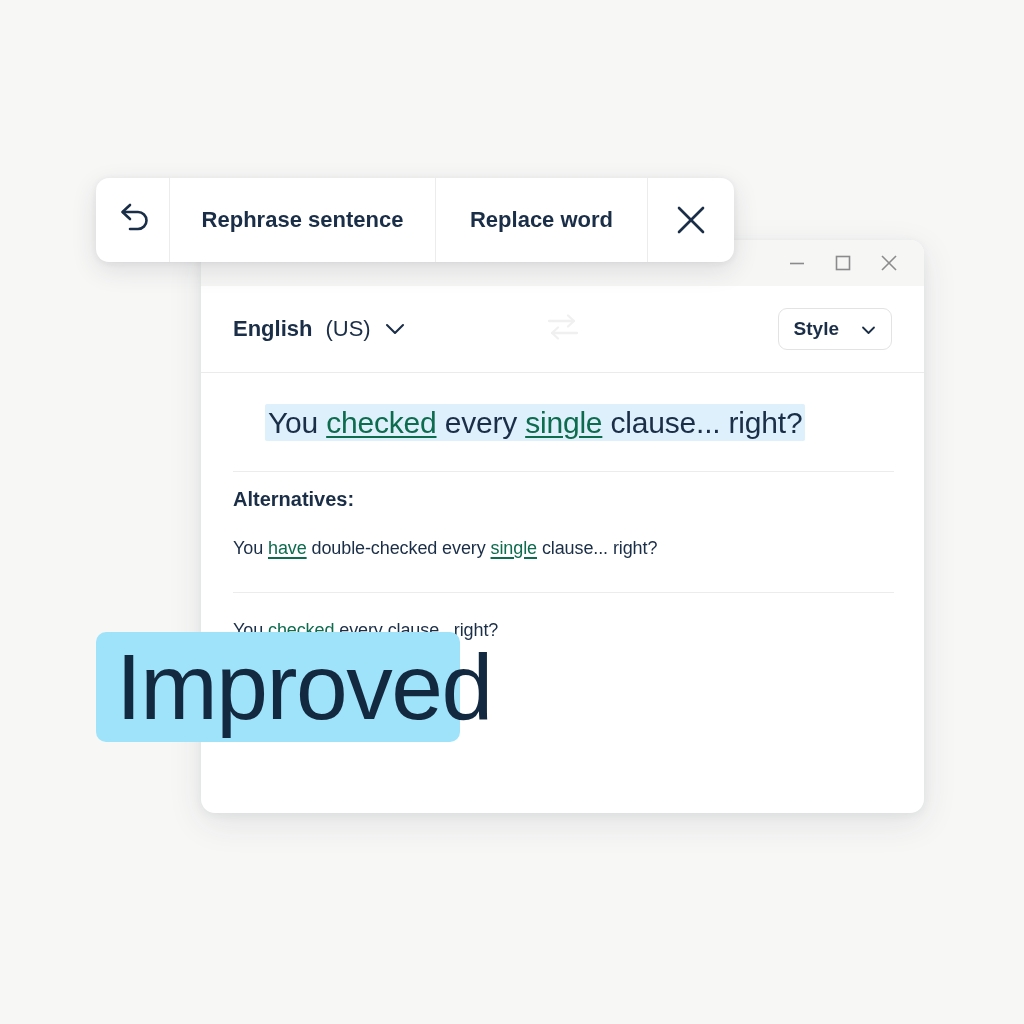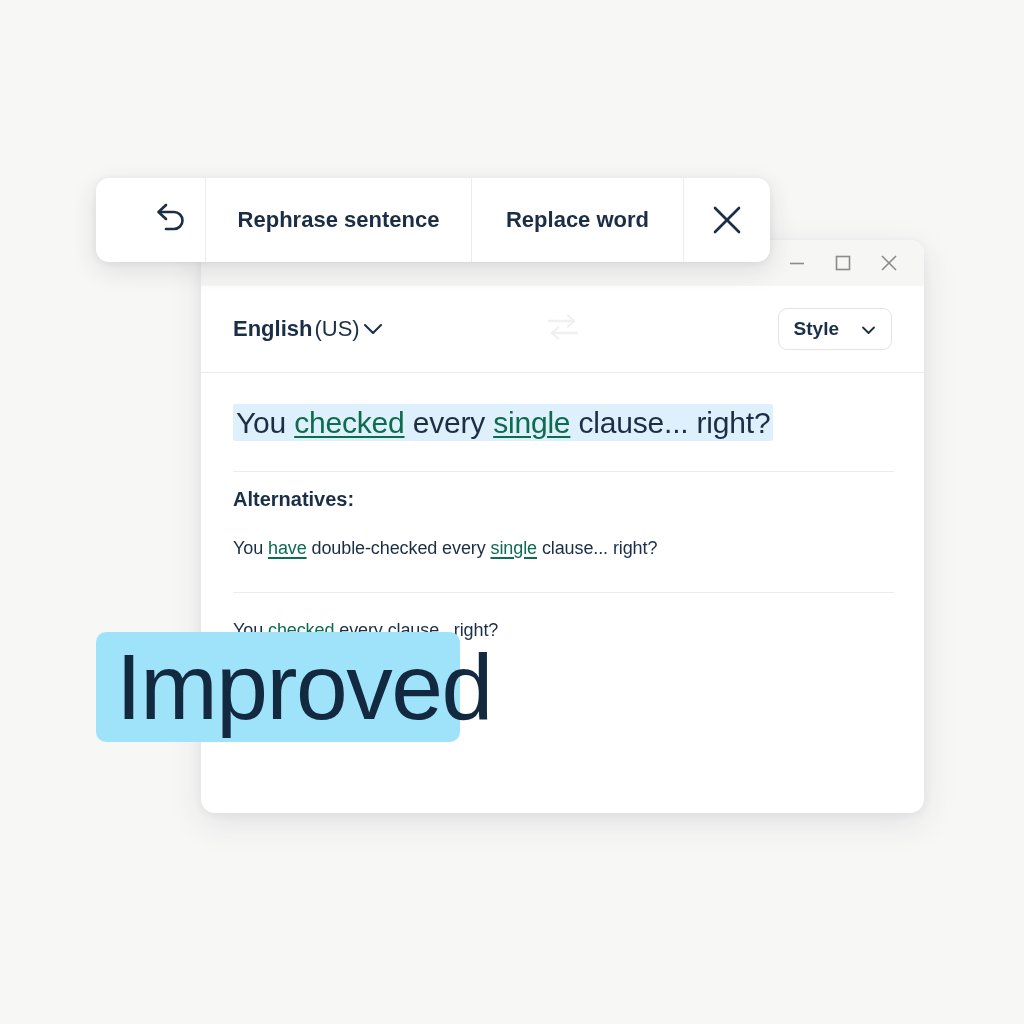--- a/index.html
+++ b/index.html
@@ -70,21 +70,21 @@
     height: 87px;
     box-sizing: border-box;
     border-bottom: 1px solid #ebebeb;
     display: flex;
     align-items: center;
     padding: 0 32px;
   }
   .lang-select {
     display: flex;
     align-items: center;
-    gap: 2px;
+    gap: 13px;
     color: #1b2e47;
     font-size: 22px;
     cursor: pointer;
     white-space: nowrap;
   }
   .lang-strong { font-weight: 700; }
   .lang-region { font-weight: 400; }
   .chev { display: inline-block; }
 
   .swap-wrap {
@@ -142,20 +142,21 @@
     line-height: 44px;
     color: #1b2e47;
     letter-spacing: -0.2px;
   }
 
   .result-text {
     font-size: 30px;
     line-height: 45px;
     color: #1b2e47;
     letter-spacing: -0.2px;
+    margin-left: 32px;
   }
   .result-text .hl {
     background: #ddf0fb;
     padding: 2px 3px;
     box-decoration-break: clone;
     -webkit-box-decoration-break: clone;
     border-radius: 2px;
   }
   .chg {
     color: #0d6b4e;
@@ -200,21 +201,20 @@
     left: 96px;
     top: 178px;
     width: 638px;
     height: 84px;
     background: #ffffff;
     border-radius: 13px;
     box-shadow: 0 8px 26px rgba(40, 45, 60, .12), 0 1px 6px rgba(40, 45, 60, .07);
     display: flex;
     align-items: stretch;
     overflow: hidden;
-    padding-left: 36px;
   }
   .ab-cell {
     display: flex;
     align-items: center;
     justify-content: center;
     cursor: pointer;
     box-sizing: border-box;
   }
   .ab-divider { width: 1px; background: #ececec; align-self: stretch; }
   .ab-undo { width: 73px; }

